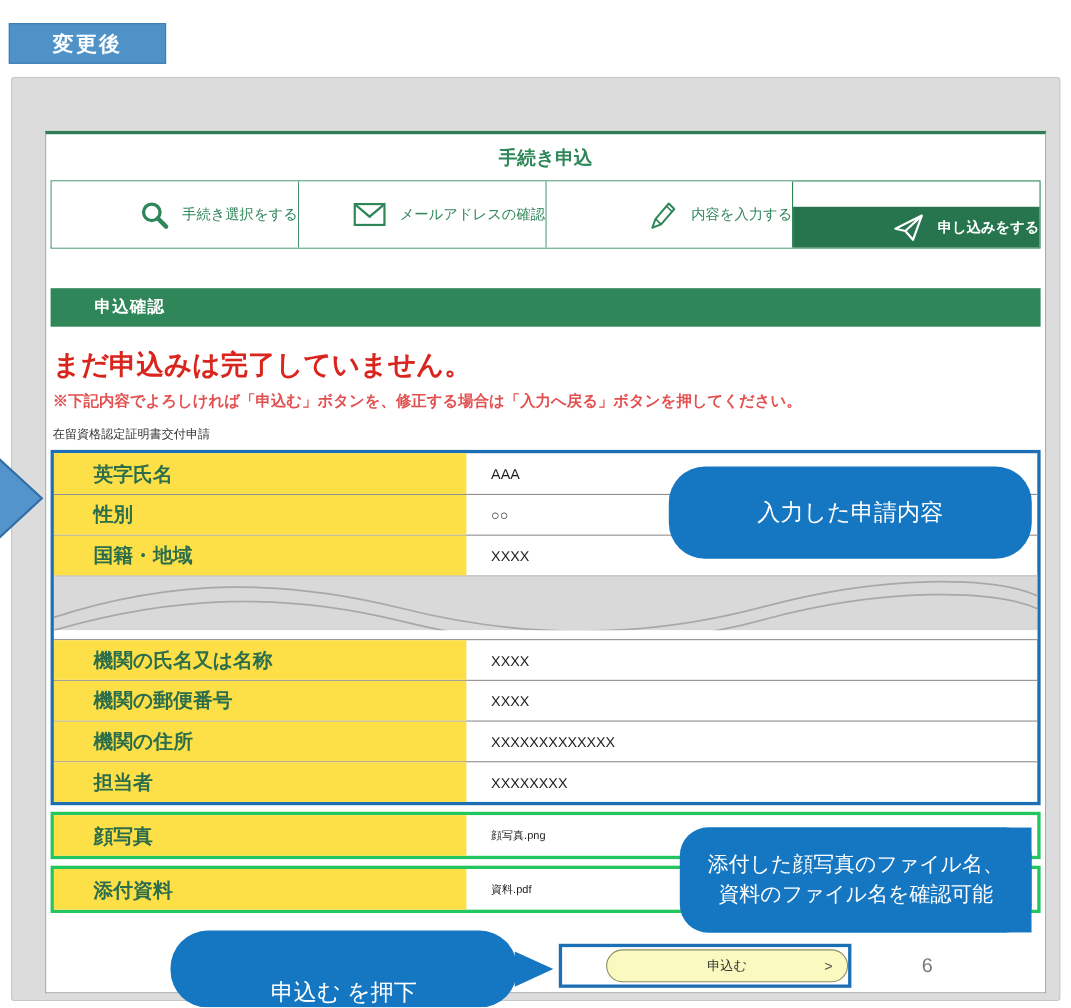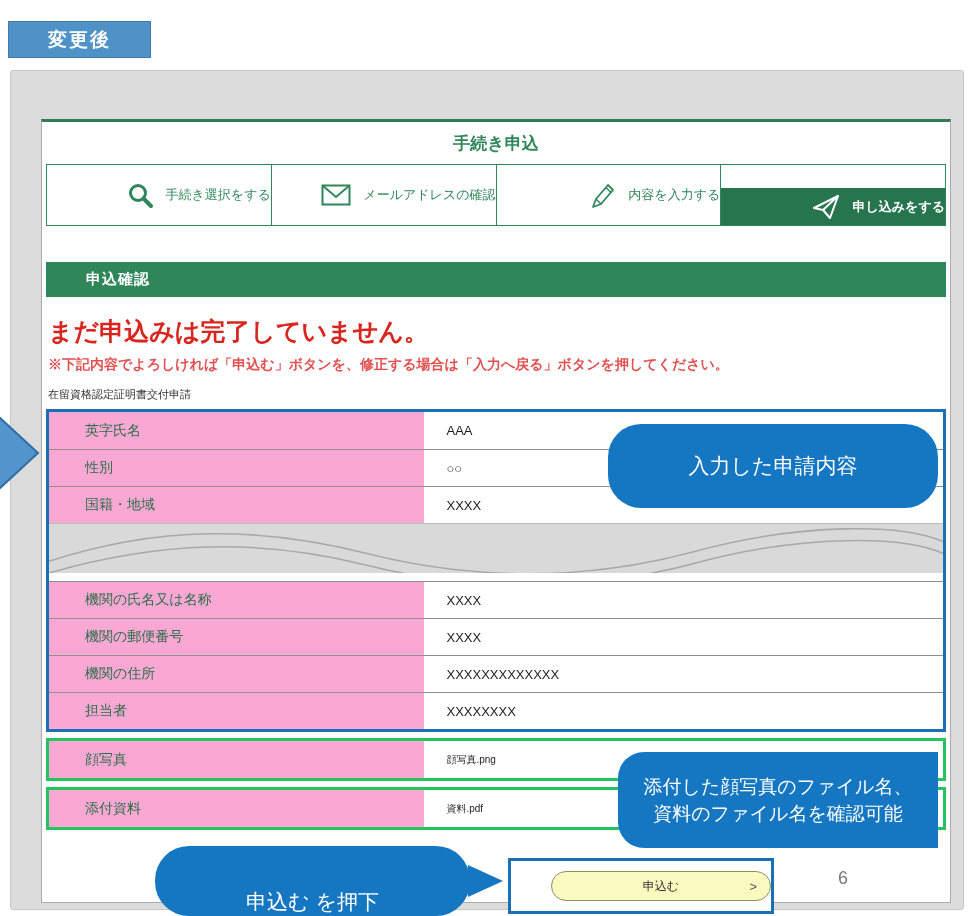--- a/index.html
+++ b/index.html
@@ -31,32 +31,32 @@
   .section-bar { margin:36px 4px 0 4px; height:35px; background:#2e8659; color:#fff;
     font-size:15px; font-weight:bold; display:flex; align-items:center; padding-left:40px; letter-spacing:1px; }
 
   .warn-heading { color:#d9251d; font-weight:bold; font-size:25px; margin:18px 6px 0 6px; }
   .warn-note { color:#e25050; font-weight:bold; font-size:14px; margin:8px 6px 0 6px; }
   .procedure { color:#333; font-size:11px; margin:13px 6px 0 6px; }
 
   .bluebox { margin:7px 4px 0 4px; border:3px solid #1c6fb5; background:#fff; }
   .row { display:flex; min-height:37px; }
   .row + .row, .rows-lower .row:first-child { border-top:1px solid #8f8f8f; }
-  .row-label { width:42%; background:#f9a8d4; color:#2c6e4c; font-weight:normal; font-size:14px;
+  .row-label { width:42%; background:#fde047; color:#2c6e4c; font-weight:bold; font-size:18px;
     display:flex; align-items:center; padding-left:36px; }
   .row-value { flex:1; display:flex; align-items:center; padding-left:22px; font-size:13px; color:#1d1d1d; }
   .row-value.small { font-size:10px; }
 
   .waveband { height:50px; background:#d9d9d9; border-top:1px solid #bdbdbd; }
   .wavegap { height:8px; background:#fff; }
 
   .attachbox { margin:6px 4px 0 4px; border:3px solid #22c55e; background:#fff; }
 
   
-  .submit-rect { position:absolute; left:508px; top:858px; width:266px; height:56px;
+  .submit-rect { position:absolute; left:508px; top:858px; width:266px; height:40px;
     border:3px solid #1c6fb5; display:flex; align-items:center; background:#fff;padding-left:40px; }
   .submit-btn { position:relative; width:246px; height:30px; background:#fafac0;
     border:1px solid #8f8f62; border-radius:15px; display:flex; align-items:center; justify-content:center;
     font-size:12px; color:#333; cursor:pointer; }
   .submit-btn .chev { position:absolute; right:13px; color:#555; font-size:13px; }
   .page-number { position:absolute; left:838px; top:868px; color:#777; font-size:18px; }
 
   
   .callout { position:absolute; background:#1577c2; color:#fff; display:flex;
     flex-direction:column; align-items:center; justify-content:center; text-align:center; }

